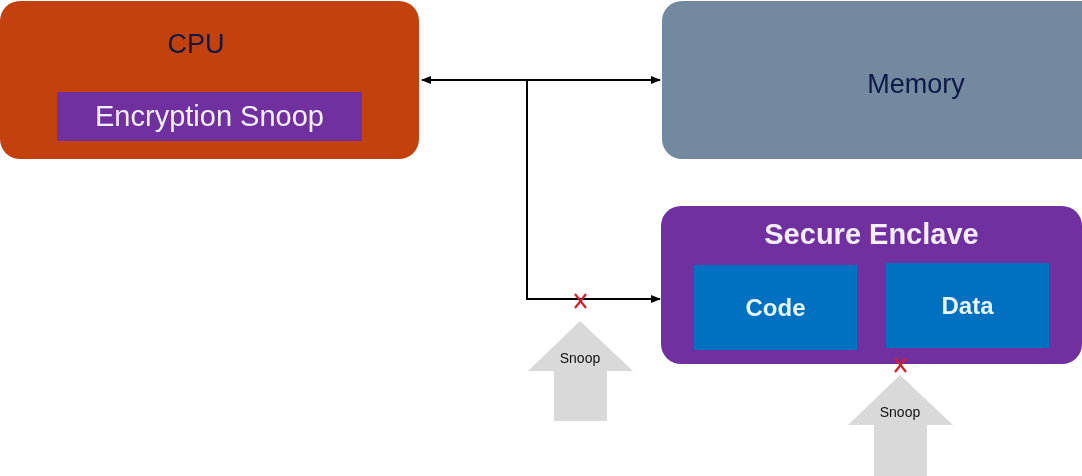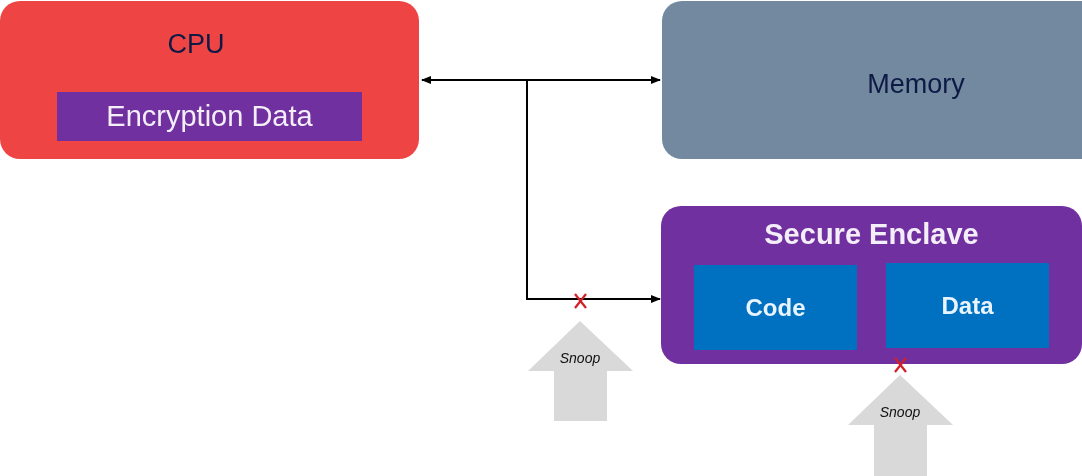--- a/index.html
+++ b/index.html
@@ -1,41 +1,41 @@
 <!DOCTYPE html>
 <html><head>
 <meta charset="utf-8">
 <style>
   html, body { margin: 0; padding: 0; background: #ffffff; }
   body { width: 1082px; height: 476px; position: relative; overflow: hidden;
          font-family: "Liberation Sans", sans-serif; }
   .box { position: absolute; box-sizing: border-box; }
-  .cpu { left: 0; top: 1px; width: 419px; height: 158px; background: #ef4444; border-radius: 20px; }
+  .cpu { left: 0; top: 1px; width: 419px; height: 158px; background: #c2410c; border-radius: 20px; }
   .mem { left: 662px; top: 1px; width: 508px; height: 158px; background: #7389a0; border-radius: 20px; }
   .enclave { left: 661px; top: 206px; width: 421px; height: 158px; background: #7030a0; border-radius: 20px; font-weight: bold; }
   .dark-label { position: absolute; color: #0d1a45; font-size: 27px; }
   .cpu-title { left: 0; width: 392px; top: 28px; text-align: center; }
   .mem-title { left: 0; width: 100%; top: 68px; text-align: center; }
   .keys { left: 57px; top: 91px; width: 305px; height: 49px; background: #7030a0;
           color: #f3eef8; font-size: 29px; display: flex; align-items: center; justify-content: center; }
   .enclave-title { position: absolute; left: 0; width: 100%; top: 12px; text-align: center;
                    color: #f3eef8; font-size: 29px; }
   .inner { position: absolute; background: #0070c0; color: #e8f4ff; font-size: 24px;
            display: flex; align-items: center; justify-content: center; }
   .code { left: 33px; top: 59px; width: 163px; height: 85px; }
   .data { left: 225px; top: 57px; width: 163px; height: 85px; }
   svg.overlay { position: absolute; left: 0; top: 0; }
-  .snoop-label { position: absolute; font-size: 14px; color: #111; text-align: center; width: 80px; font-style: italic; }
+  .snoop-label { position: absolute; font-size: 14px; color: #111; text-align: center; width: 80px; }
 </style>
 </head>
 <body>
 
 <div class="box cpu">
   <div class="dark-label cpu-title">CPU</div>
-  <div class="box keys">Encryption Data</div>
+  <div class="box keys">Encryption Snoop</div>
 </div>
 
 <div class="box mem">
   <div class="dark-label mem-title">Memory</div>
 </div>
 
 <div class="box enclave">
   <div class="enclave-title">Secure Enclave</div>
   <div class="inner data">Data</div>
   <div class="inner code">Code</div>

